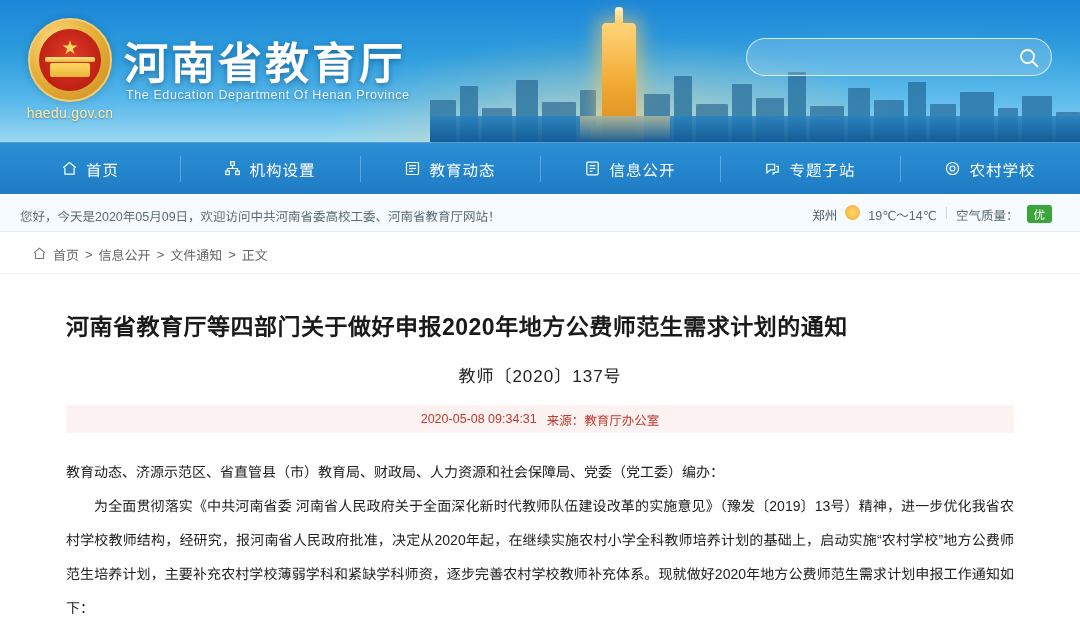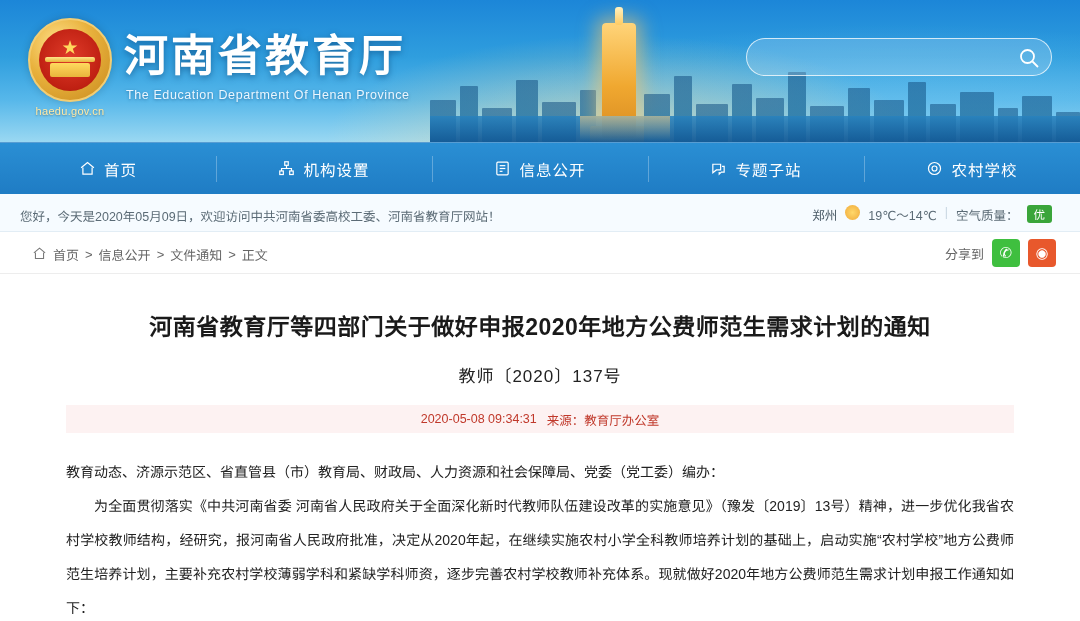--- a/index.html
+++ b/index.html
@@ -91,27 +91,27 @@
     width: 40px; height: 14px;
     background: linear-gradient(180deg,#ffd95e,#e9b53b);
     border-radius: 2px;
   }
   .emblem .gate:before {
     content:""; position:absolute; left:-5px; top:-6px; width:50px; height:5px;
     background: linear-gradient(180deg,#ffe58a,#e9b53b); border-radius:2px;
   }
   .domain {
     margin-top: 3px;
-    font-size: 11px; color: #ffe9a6;
+    font-size: 14px; color: #ffe9a6;
     letter-spacing: .3px;
     text-shadow: 0 1px 2px rgba(0,0,0,.35);
   }
 
   .title-cn {
-    position: absolute; left: 124px; top: 20px;
+    position: absolute; left: 124px; top: 28px;
     font-size: 44px; font-weight: bold; color: #ffffff;
     letter-spacing: 3px;
     text-shadow: 0 2px 6px rgba(10,60,110,.55);
   }
   .title-en {
     position: absolute; left: 126px; top: 88px;
     font-size: 12.5px; color: #eaf6ff;
     letter-spacing: .6px;
     text-shadow: 0 1px 3px rgba(10,60,110,.5);
   }
@@ -213,21 +213,21 @@
     display: flex; align-items: center; justify-content: center;
     color: #fff; font-size: 15px; cursor: pointer;
   }
   .wechat { background: #3fbf3f; }
   .weibo  { background: #e8582c; }
 
   
   .article { width: 1080px; padding: 0 66px; }
   .art-title {
     margin-top: 34px;
-    text-align: center;
+    text-align: left;
     font-size: 23px; font-weight: bold;
     color: #1a1a1a;
     letter-spacing: .5px;
   }
   .art-sub {
     margin-top: 20px;
     text-align: center;
     font-size: 17px; color: #222;
     letter-spacing: 1px;
   }
@@ -324,20 +324,31 @@
         <rect x="2.5" y="15.5" width="5" height="5"></rect>
         <rect x="16.5" y="15.5" width="5" height="5"></rect>
         <path d="M12 7.5 V12 M5 15.5 V12 H19 V15.5"></path>
       </svg>
     </span>
     <span>机构设置</span>
   </div>
   <div class="nav-item">
     <span>
       <svg width="17" height="17" viewBox="0 0 24 24" fill="none" stroke="#fff" stroke-width="1.7">
+        <rect x="3.5" y="3.5" width="17" height="17" rx="1.5"></rect>
+        <line x1="7" y1="8" x2="17" y2="8"></line>
+        <line x1="7" y1="12" x2="17" y2="12"></line>
+        <line x1="7" y1="16" x2="13" y2="16"></line>
+      </svg>
+    </span>
+    <span>教育动态</span>
+  </div>
+  <div class="nav-item">
+    <span>
+      <svg width="17" height="17" viewBox="0 0 24 24" fill="none" stroke="#fff" stroke-width="1.7">
         <rect x="4" y="3" width="16" height="18" rx="1.5"></rect>
         <line x1="8" y1="8" x2="16" y2="8"></line>
         <line x1="8" y1="12" x2="16" y2="12"></line>
         <line x1="8" y1="16" x2="12" y2="16"></line>
       </svg>
     </span>
     <span>信息公开</span>
   </div>
   <div class="nav-item">
     <span>
@@ -380,25 +391,20 @@
       </svg>
     </span>
     <a href="#">首页</a>
     <span>&gt;</span>
     <a href="#">信息公开</a>
     <span>&gt;</span>
     <a href="#">文件通知</a>
     <span>&gt;</span>
     <a href="#">正文</a>
   </div>
-  <div class="share">
-    <span>分享到</span>
-    <span class="share-ico wechat">✆</span>
-    <span class="share-ico weibo">◉</span>
-  </div>
 </div>
 
 <div class="article">
   <div class="art-title">河南省教育厅等四部门关于做好申报2020年地方公费师范生需求计划的通知</div>
   <div class="art-sub">教师〔2020〕137号</div>
 
   <div class="meta">
     <span>2020-05-08 09:34:31</span>
     <span class="src">来源：教育厅办公室</span>
   </div>

